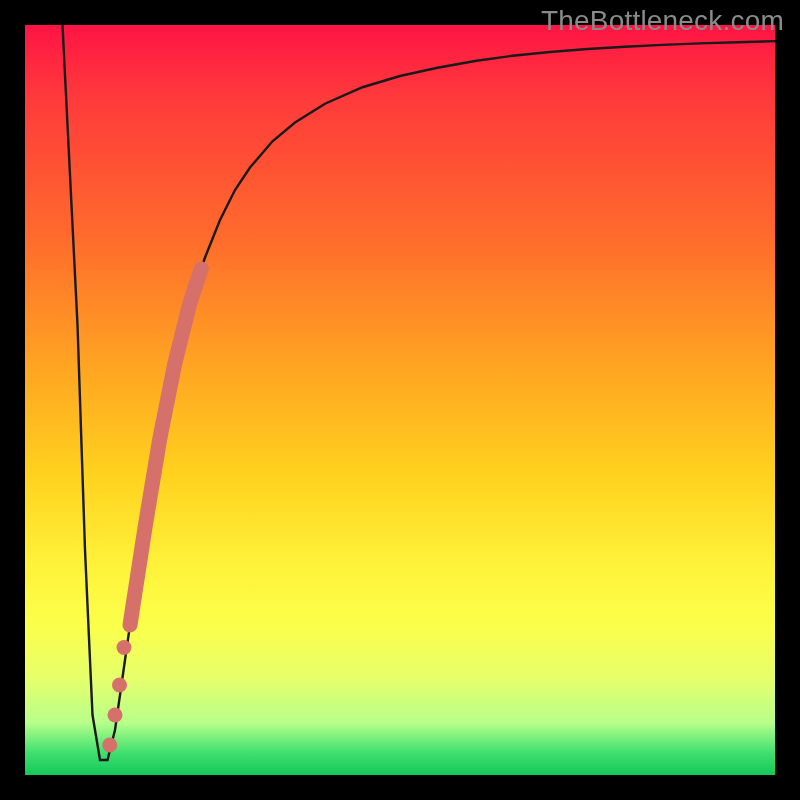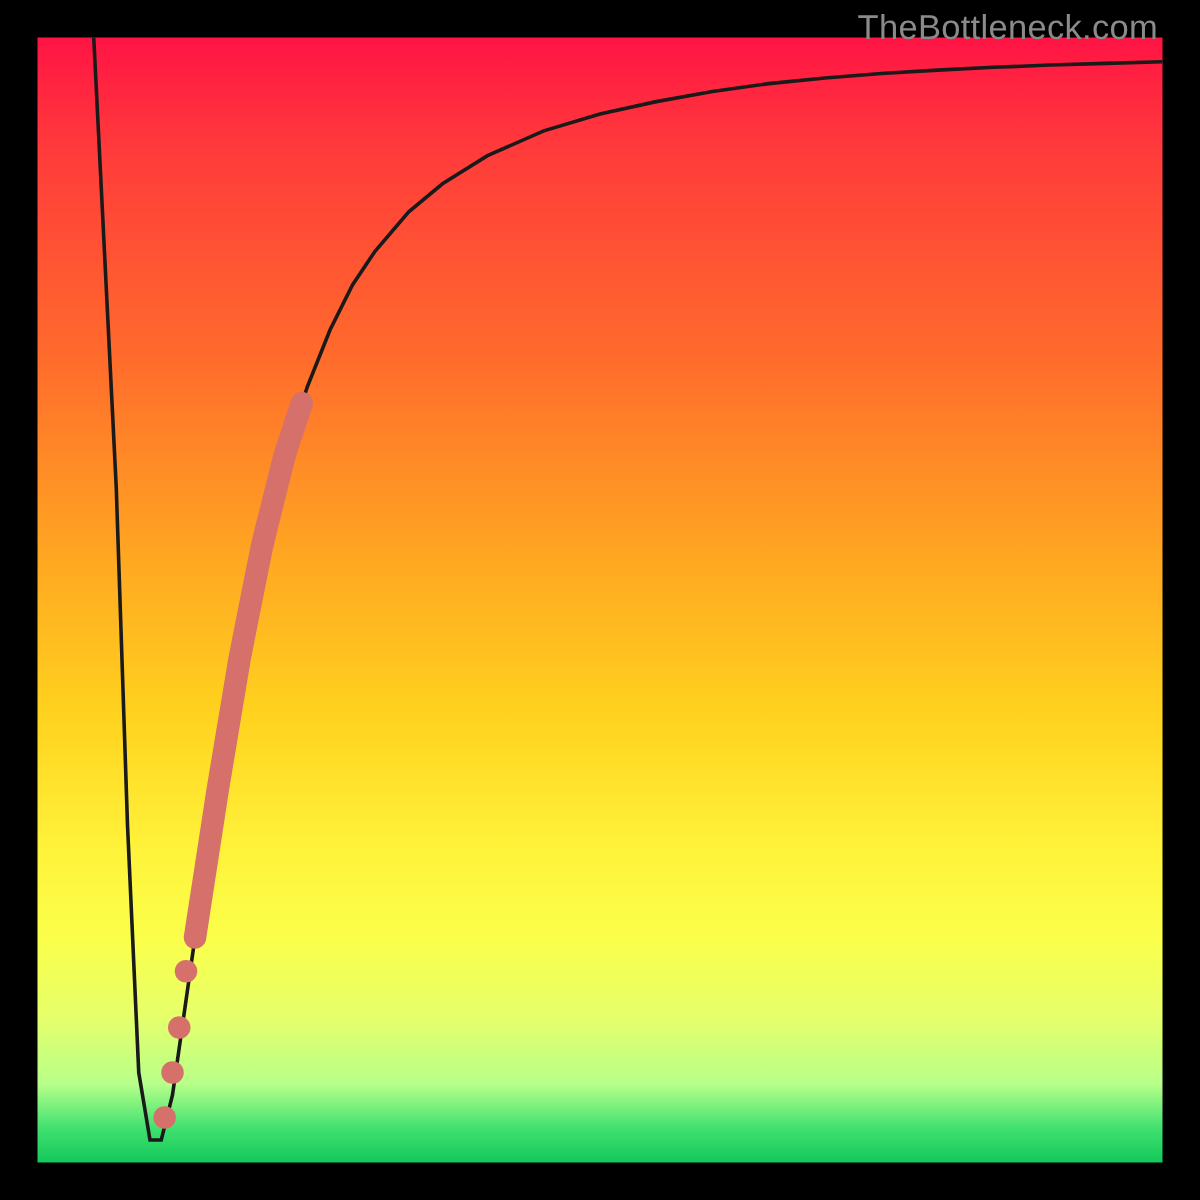--- a/index.html
+++ b/index.html
@@ -32,23 +32,23 @@
       #fff23a 72%,
       #fbff4a 80%,
       #e6ff6a 87%,
       #b8ff8a 93%,
       #40e070 97%,
       #14c85a 100%);
   }
   .attribution {
     position: absolute;
     top: 5px;
-    right: 28px;
+    right: 16px;
     color: #8a8a8a;
-    font-size: 23px;
+    font-size: 28px;
     font-weight: 500;
     letter-spacing: 0.2px;
   }
   svg.overlay {
     position: absolute;
     left: 0;
     top: 0;
     width: 750px;
     height: 750px;
   }

